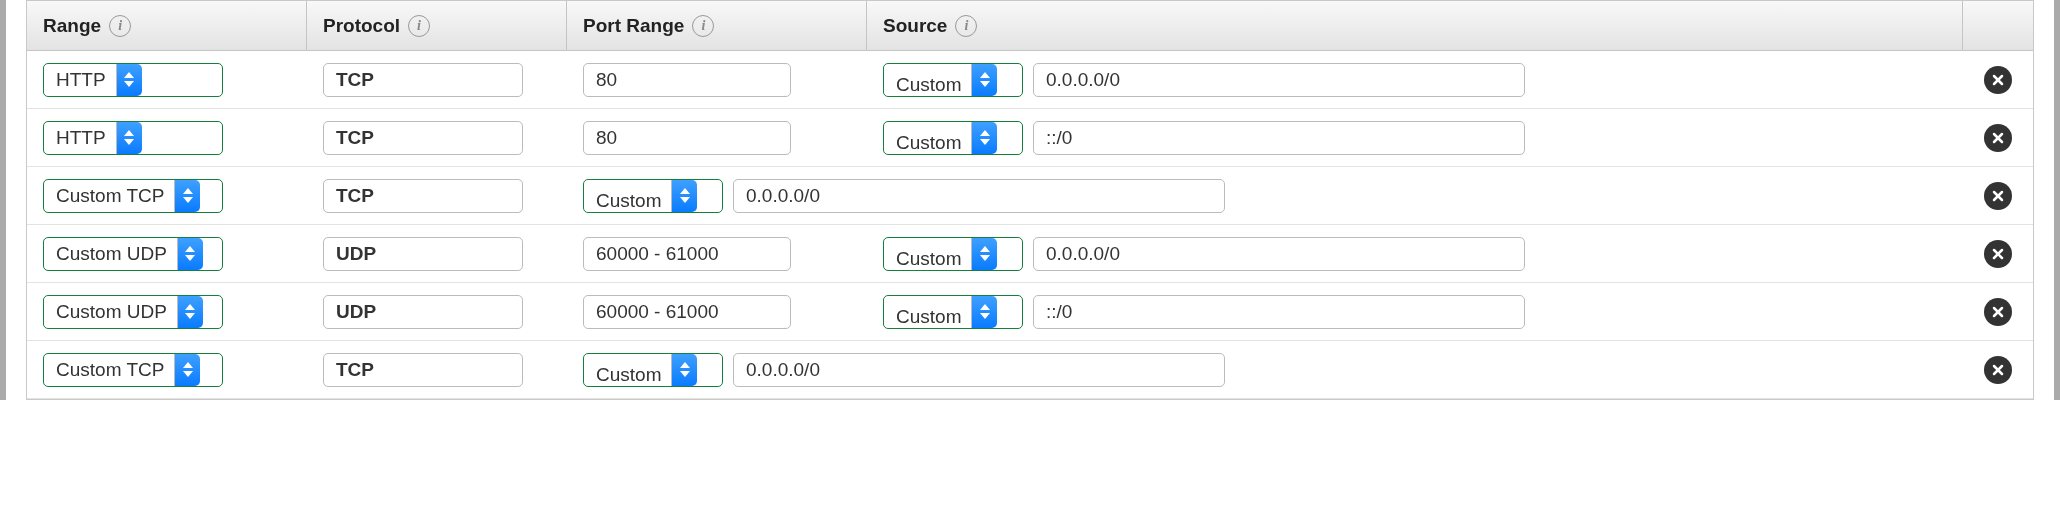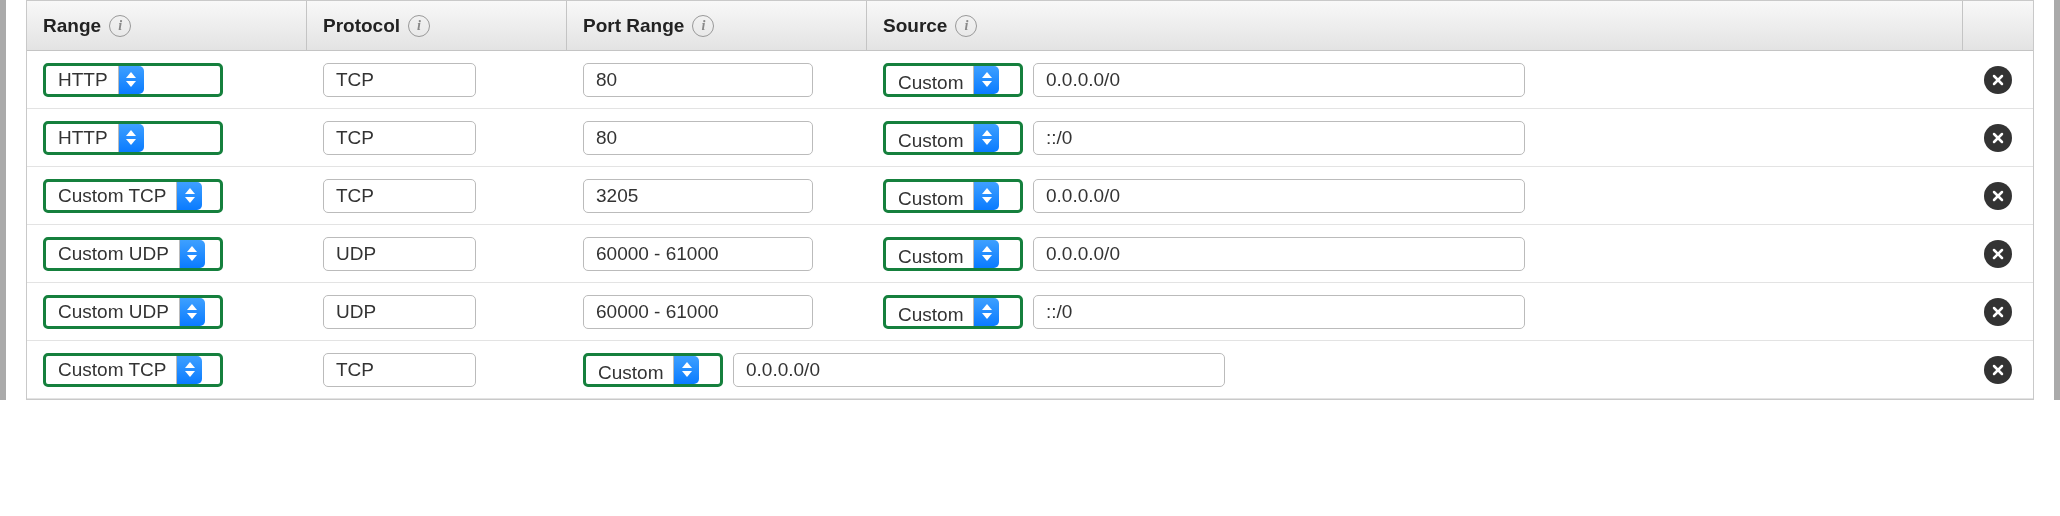--- a/index.html
+++ b/index.html
@@ -70,21 +70,21 @@
     padding: 0 16px;
     height: 100%;
     gap: 10px;
   }
   .cell.col-remove { justify-content: center; }
 
   .select {
     position: relative;
     display: inline-flex;
     align-items: center;
-    border: 3px solid #15803d;
+    border: 1px solid #15803d;
     border-radius: 5px;
     height: 34px;
     background: #fff;
     overflow: hidden;
     cursor: default;
   }
   .select .sel-label {
     padding: 0 10px 0 12px;
     font-size: 19px;
     color: #333;
@@ -111,22 +111,22 @@
   .txt {
     border: 1px solid #bbb;
     border-radius: 5px;
     height: 34px;
     padding: 0 12px;
     font-size: 19px;
     color: #333;
     background: #fff;
     font-family: inherit;
   }
-  .txt.w-proto  { width: 153px; }
-  .txt.w-port   { width: 230px; }
+  .txt.w-proto  { width: 200px; font-weight: bold; }
+  .txt.w-port   { width: 208px; }
   .txt.w-cidr   { width: 492px; }
 
   .remove-btn {
     width: 28px; height: 28px;
     border-radius: 50%;
     background: #333;
     display: flex; align-items: center; justify-content: center;
     cursor: pointer;
   }
   .remove-btn svg { display: block; }
@@ -260,23 +260,20 @@
                 </svg>
           <svg width="10" height="6" viewBox="0 0 10 6">
                   <polygon points="0,0 10,0 5,6" fill="#fff"></polygon>
                 </svg>
         </span>
       </div>
     </div>
     <div class="cell col-proto">
       <input class="txt w-proto" readonly="" value="TCP" style="">
     </div>
-    <div class="cell col-port">
-      <input class="txt w-port" value="3205" style="">
-    </div>
     <div class="cell col-source">
       <div class="select w-source">
         <span class="sel-label">Custom</span>
         <span class="sel-arrows">
           <svg width="10" height="6" viewBox="0 0 10 6">
                   <polygon points="5,0 10,6 0,6" fill="#fff"></polygon>
                 </svg>
           <svg width="10" height="6" viewBox="0 0 10 6">
                   <polygon points="0,0 10,0 5,6" fill="#fff"></polygon>
                 </svg>

